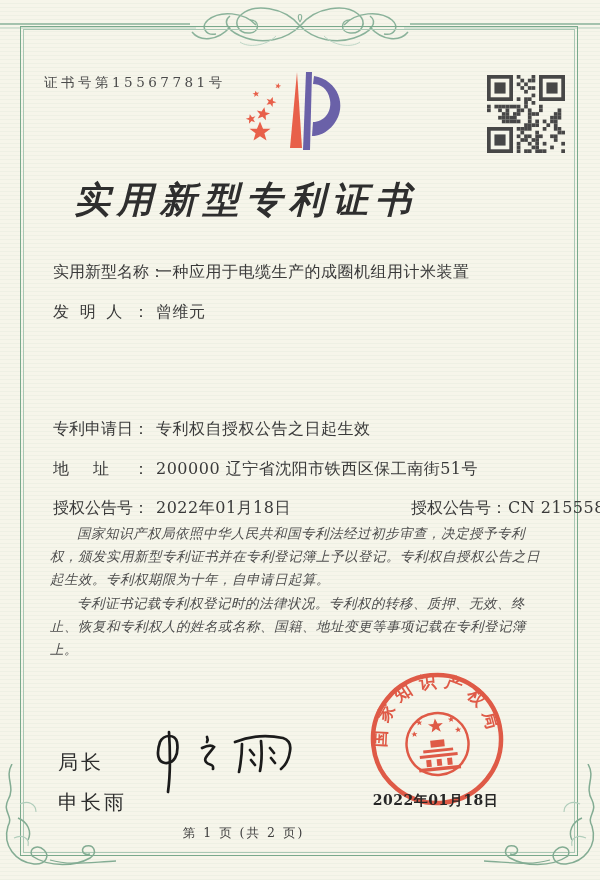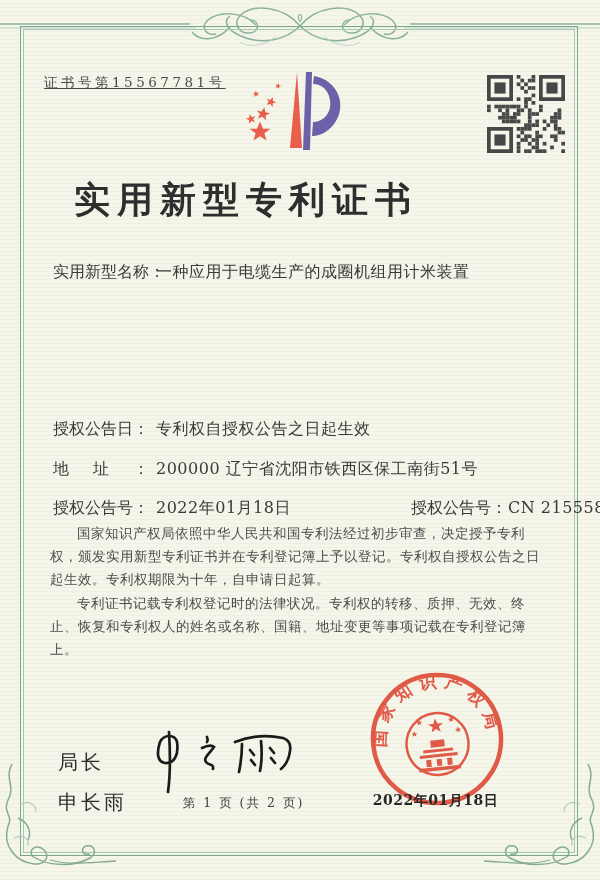--- a/index.html
+++ b/index.html
@@ -12,48 +12,47 @@
   .frame{
     position:absolute;left:20px;top:26px;width:556px;height:828px;
     border:1.5px solid #79a98c;
   }
   .frame::before{
     content:"";position:absolute;inset:2px;border:1px solid #a9c8b4;
   }
   .certno{
     position:absolute;left:44px;top:74px;font-size:13.5px;color:#4a4a4a;
     letter-spacing:3.5px;
-    text-decoration:underline;
   }
   .title{
     position:absolute;left:0;top:176px;width:492px;text-align:center;
-    font-size:36px;font-weight:600;letter-spacing:7px;color:#2e2e2e;
+    font-size:36px;font-weight:600;letter-spacing:7px;color:#2e2e2e;font-style:italic;
   }
   .row{position:absolute;left:53px;width:500px;font-size:16px;color:#3a3a3a;white-space:nowrap;}
   .lab{display:inline-block;width:96px;text-align:justify;text-align-last:justify;vertical-align:top;}
   .val{margin-left:7px;letter-spacing:0.5px;}
   .row2pair{position:absolute;left:358px;top:0;}
   .row2pair .lab{width:90px;}
   .legal{
     position:absolute;left:50px;top:522px;width:502px;
-    font-size:13.5px;line-height:1.72;color:#4d4d4d;
+    font-size:13.5px;line-height:1.72;color:#4d4d4d;font-style:italic;
   }
   .legal p{margin:0;text-indent:2em;letter-spacing:0.5px;}
   .director{
     position:absolute;left:58px;top:742px;font-size:20px;color:#2e2e2e;
     letter-spacing:3px;line-height:2.0;font-weight:500;font-style:normal;
   }
   .sig{position:absolute;left:150px;top:728px;}
   .seal{position:absolute;left:362px;top:664px;opacity:0.9;transform:rotate(-6deg);}
   .sealdate{
     position:absolute;left:358px;top:792px;width:155px;text-align:center;
     font-size:14px;font-weight:600;color:#272727;letter-spacing:0.5px;
   }
   .footer{
-    position:absolute;left:0;top:795px;width:487px;text-align:center;
+    position:absolute;left:0;top:825px;width:487px;text-align:center;
     font-size:12.5px;color:#3e3e3e;letter-spacing:2px;
   }
   .logo{position:absolute;left:238px;top:64px;}
   .qr{position:absolute;left:487px;top:75px;width:78px;height:78px;}
   .ornament-top{position:absolute;left:0;top:0;}
   .flourish{position:absolute;top:764px;}
   .flourish.left{left:-2px;}
   .flourish.right{left:484px;transform:scaleX(-1);}
 </style>
 </head>
@@ -246,22 +245,25 @@
       <rect x="14" y="20" width="1" height="1"></rect>
       <rect x="15" y="20" width="1" height="1"></rect>
       <rect x="20" y="20" width="1" height="1"></rect>
     </svg>
 
   <div class="title">实用新型专利证书</div>
 
   <div class="row" style="top:262px">
     <span class="lab">实用新型名称：</span><span class="val">一种应用于电缆生产的成圈机组用计米装置</span>
   </div>
+  <div class="row" style="top:302px">
+    <span class="lab">发明人：</span><span class="val">曾维元</span>
+  </div>
   <div class="row" style="top:419px">
-    <span class="lab">授权公告日：</span><span class="val">专利权自授权公告之日起生效</span>
+    <span class="lab">专利申请日：</span><span class="val">专利权自授权公告之日起生效</span>
   </div>
   <div class="row" style="top:459px">
     <span class="lab">地址：</span><span class="val">200000 辽宁省沈阳市铁西区保工南街51号</span>
   </div>
   <div class="row" style="top:498px">
     <span class="lab">授权公告号：</span><span class="val">2022年01月18日</span>
     <span class="row2pair">
       <span class="lab">授权公告号：</span><span class="val">CN 215558036 U</span>
     </span>
   </div>

